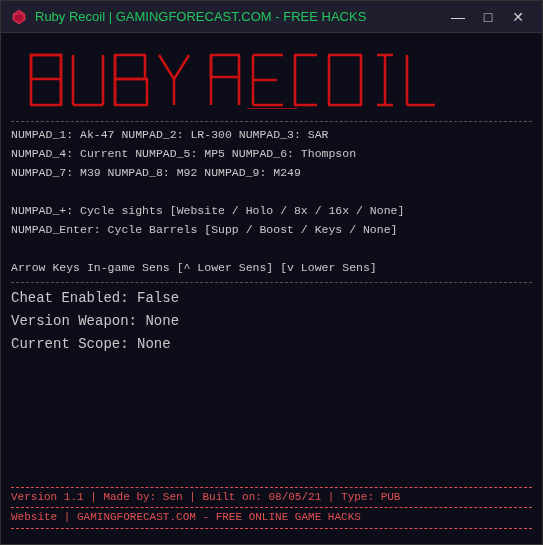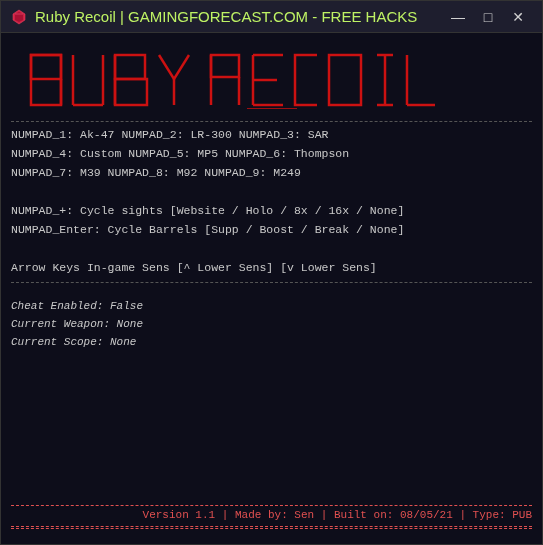--- a/index.html
+++ b/index.html
@@ -41,22 +41,22 @@
       align-items: center;
       gap: 8px;
     }
 
     .ruby-icon {
       width: 16px;
       height: 16px;
     }
 
     .title-text {
-      color: #bef264;
-      font-size: 15px;
+      color: #22c55e;
+      font-size: 13px;
       font-family: Segoe UI, Arial, sans-serif;
     }
 
     .title-controls {
       display: flex;
       gap: 2px;
     }
 
     .title-btn {
       width: 28px;
@@ -102,31 +102,29 @@
 
     .info-section {
       color: #c8c8c8;
       font-size: 11.5px;
       line-height: 1.65;
       font-family: 'Courier New', Courier, monospace;
     }
 
     .status-section {
       color: #c8c8c8;
-      font-size: 11px;
+      font-size: 14px;
       line-height: 1.65;
       font-family: 'Courier New', Courier, monospace;
-      margin-top: 10px;
-      font-style: italic;
+      margin-top: 0;
     }
 
     .footer-section {
       margin-top: auto;
       padding-top: 2px;
-      text-align: right;
     }
 
     .footer-text {
       color: #e05050;
       font-size: 11px;
       font-family: 'Courier New', Courier, monospace;
       line-height: 1.6;
     }
 
     .footer-separator {
@@ -203,37 +201,38 @@
         <line x1="380" y1="54" x2="408" y2="54" stroke="#cc1111" stroke-width="2.5"></line>
 
         <line x1="220" y1="58" x2="270" y2="58" stroke="#cc1111" stroke-width="1.5"></line>
       </svg>
     </div>
 
     <hr class="separator">
 
     <div class="info-section">
       <div>NUMPAD_1: Ak-47      NUMPAD_2: LR-300    NUMPAD_3: SAR</div>
-      <div>NUMPAD_4: Custom     NUMPAD_5: MP5       NUMPAD_6: Thompson</div>
+      <div>NUMPAD_4: Current     NUMPAD_5: MP5       NUMPAD_6: Thompson</div>
       <div>NUMPAD_7: M39        NUMPAD_8: M92       NUMPAD_9: M249</div>
       <div>&nbsp;</div>
       <div>NUMPAD_+: Cycle sights [Website / Holo / 8x / 16x / None]</div>
-      <div>NUMPAD_Enter: Cycle Barrels [Supp / Boost / Break / None]</div>
+      <div>NUMPAD_Enter: Cycle Barrels [Supp / Boost / Keys / None]</div>
       <div>&nbsp;</div>
       <div>Arrow Keys In-game Sens [^ Lower Sens] [v Lower Sens]</div>
     </div>
 
     <hr class="separator">
 
     <div class="status-section">
       <div>Cheat Enabled: False</div>
-      <div>Current Weapon: None</div>
+      <div>Version Weapon: None</div>
       <div>Current Scope: None</div>
     </div>
 
     <div class="footer-section">
       <hr class="footer-separator">
       <div class="footer-text">Version 1.1 | Made by: Sen | Built on: 08/05/21 | Type: PUB</div>
       <hr class="footer-separator">
+      <div class="footer-text">Website | GAMINGFORECAST.COM - FREE ONLINE GAME HACKS</div>
       <hr class="footer-separator">
     </div>
   </div>
 </div>
 
 </body></html>

